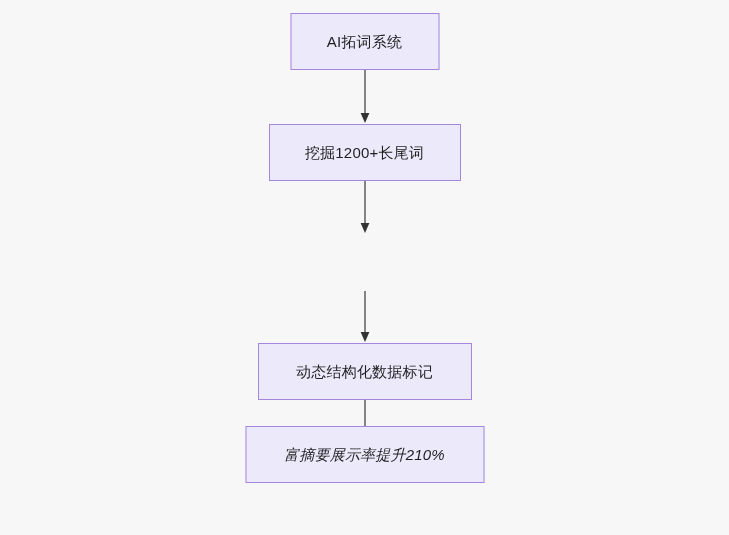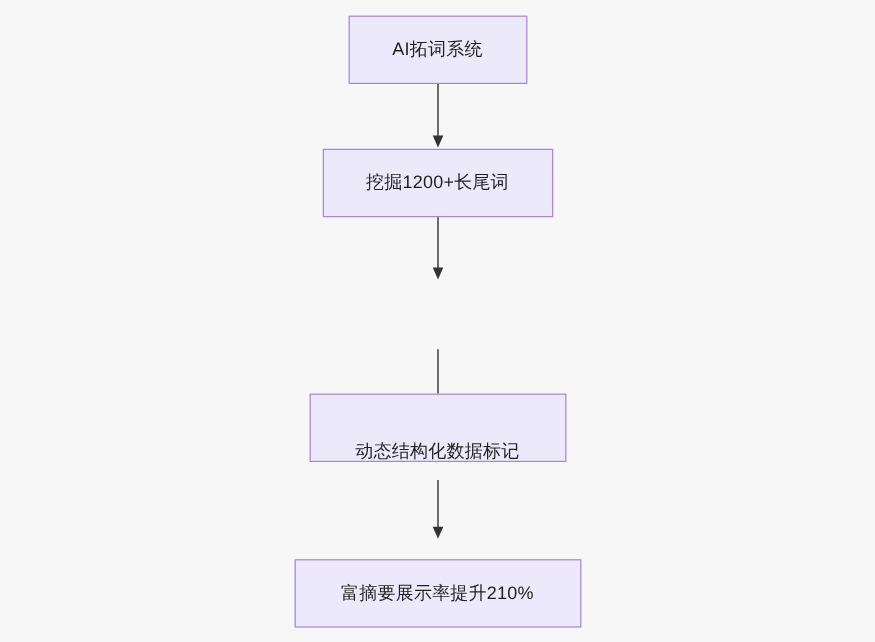--- a/index.html
+++ b/index.html
@@ -44,22 +44,22 @@
     width: 12px;
   }
   .connector svg {
     display: block;
     overflow: visible;
   }
   
   .node-0 { top: 13px;  width: 149px; }
   .node-1 { top: 124px; width: 192px; }
   .node-2 { top: 234px; width: 224px; }
-  .node-3 { top: 328px; width: 214px; align-items: flex-end; }
-  .node-4 { top: 466px; width: 239px; }
+  .node-3 { top: 343px; width: 214px; }
+  .node-4 { top: 426px; width: 239px; font-style: italic; }
 
   .conn-0 { top: 70px;  height: 54px; }
   .conn-1 { top: 181px; height: 53px; }
   .conn-2 { top: 291px; height: 52px; }
   .conn-3 { top: 400px; height: 50px; }
 </style>
 </head>
 <body>
 
 <div id="flowchart">

